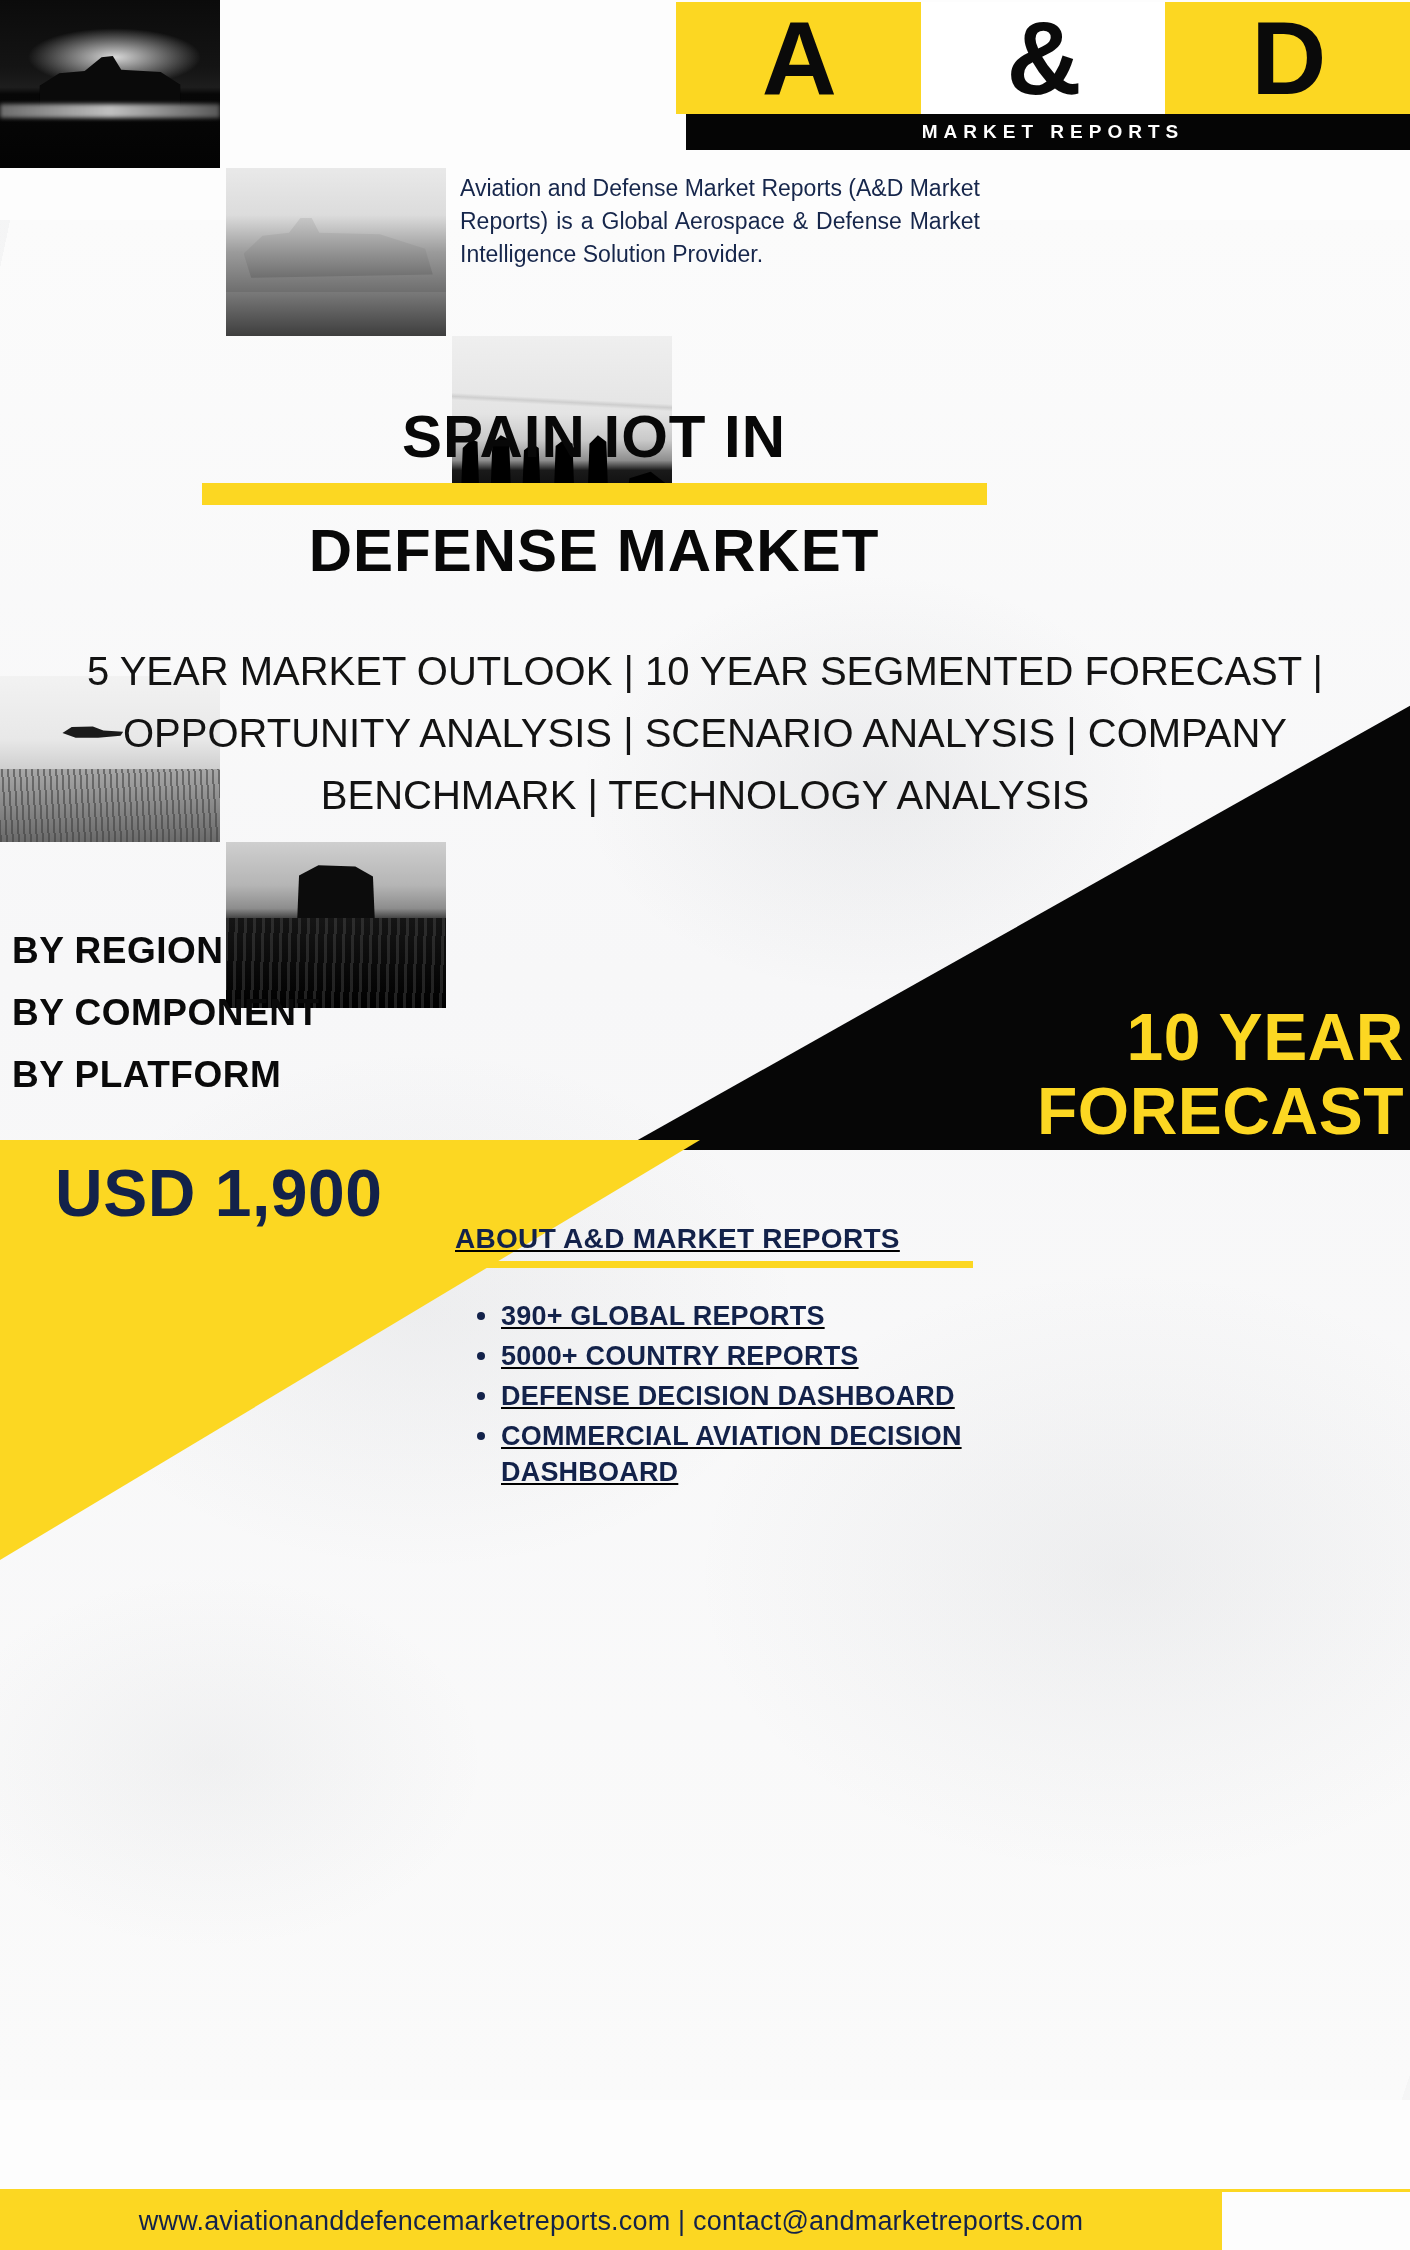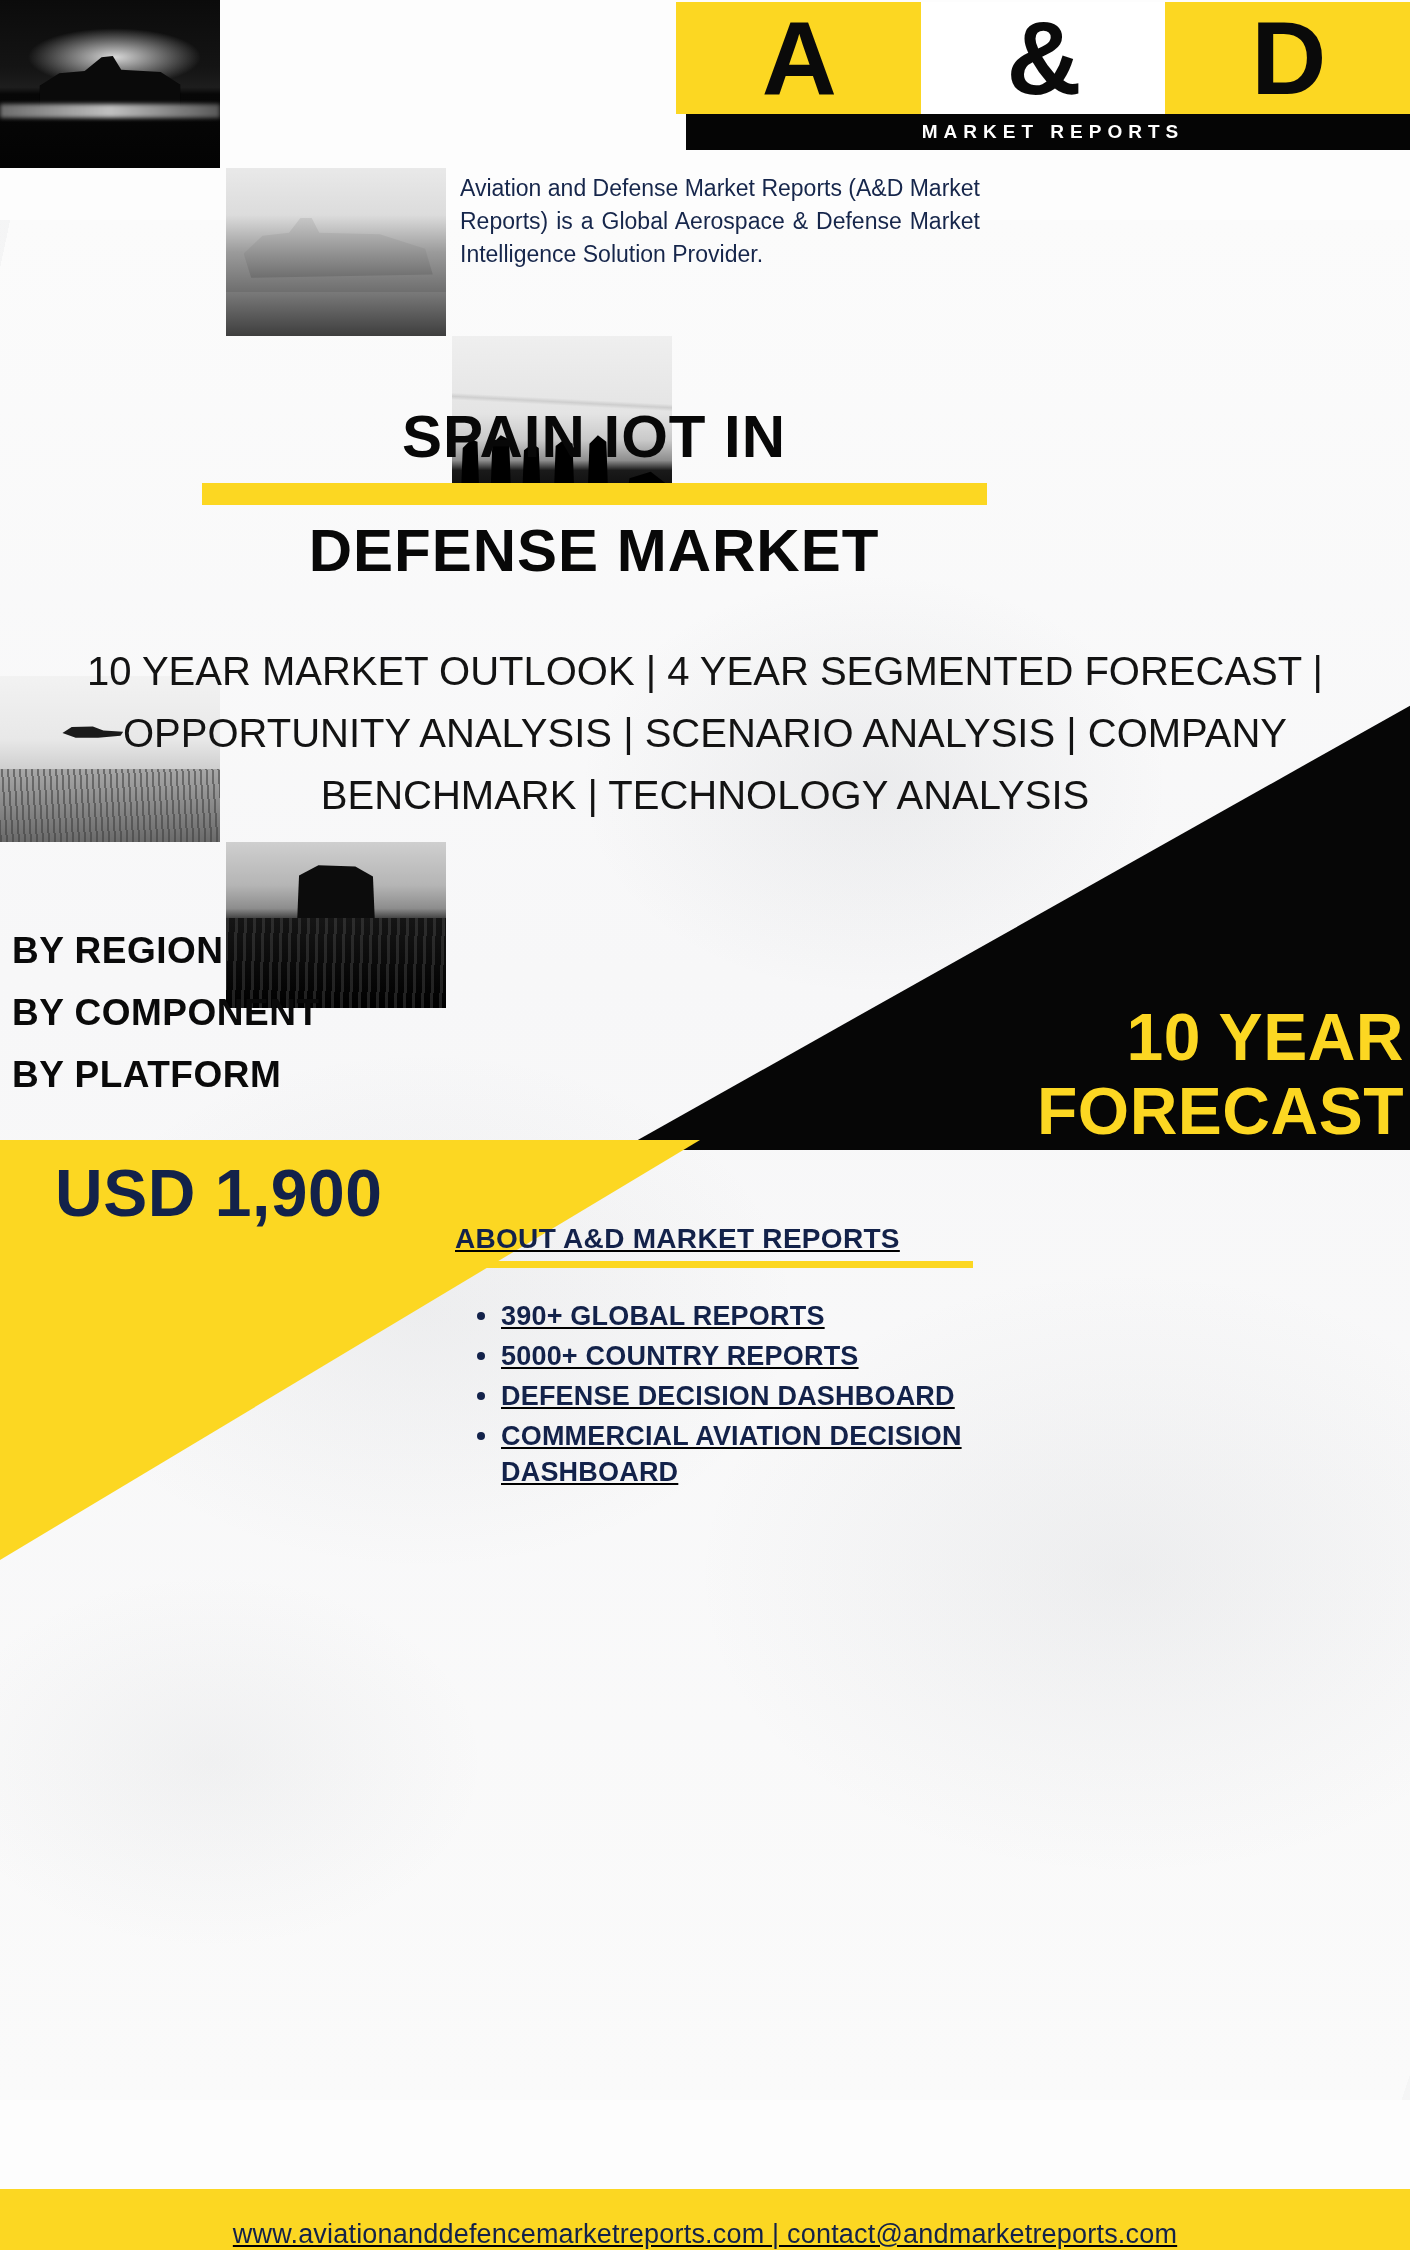--- a/index.html
+++ b/index.html
@@ -240,23 +240,23 @@
     margin-bottom:4px;letter-spacing:.2px;
     font-family:"Liberation Sans", sans-serif;
   }
   .about-list li:before{
     content:"";position:absolute;left:-24px;top:14px;
     width:8px;height:8px;border-radius:50%;background:#13224a;
   }
 
   
   .footer{
-    position:absolute;left:0;bottom:0;width:1410px;height:58px;z-index:10;
+    position:absolute;left:0;bottom:0;width:1222px;height:58px;z-index:10;
     background:#FCD722;
-    display:flex;align-items:flex-end;justify-content:center;text-decoration:underline;
+    display:flex;align-items:center;justify-content:center;
   }
   .footer span{
     color:#13224a;font-size:27px;font-weight:400;letter-spacing:.2px;
     font-family:"Liberation Sans", sans-serif;
   }
   .footer-rule{
     position:absolute;left:0;bottom:58px;width:1410px;height:3px;background:#FCD722;z-index:10;
   }
 </style>
 </head>
@@ -293,21 +293,21 @@
   </div>
 
   <div class="intro">Aviation and Defense Market Reports (A&amp;D Market Reports) is a Global Aerospace &amp; Defense Market Intelligence Solution Provider.</div>
 
   <div class="title-wrap">
     <div class="title-line">SPAIN IOT IN</div>
     <div class="title-rule"></div>
     <div class="title-line">DEFENSE MARKET</div>
   </div>
 
-  <div class="subtitle">10 YEAR MARKET OUTLOOK | 4 YEAR SEGMENTED FORECAST | OPPORTUNITY ANALYSIS | SCENARIO ANALYSIS | COMPANY BENCHMARK | TECHNOLOGY ANALYSIS</div>
+  <div class="subtitle">5 YEAR MARKET OUTLOOK | 10 YEAR SEGMENTED FORECAST | OPPORTUNITY ANALYSIS | SCENARIO ANALYSIS | COMPANY BENCHMARK | TECHNOLOGY ANALYSIS</div>
 
   <div class="wedge-black">
       <i></i>
     </div>
   <div class="wedge-yellow">
       <i></i>
     </div>
 
   <div class="by-list">
     <div class="by-item">BY REGION</div>

